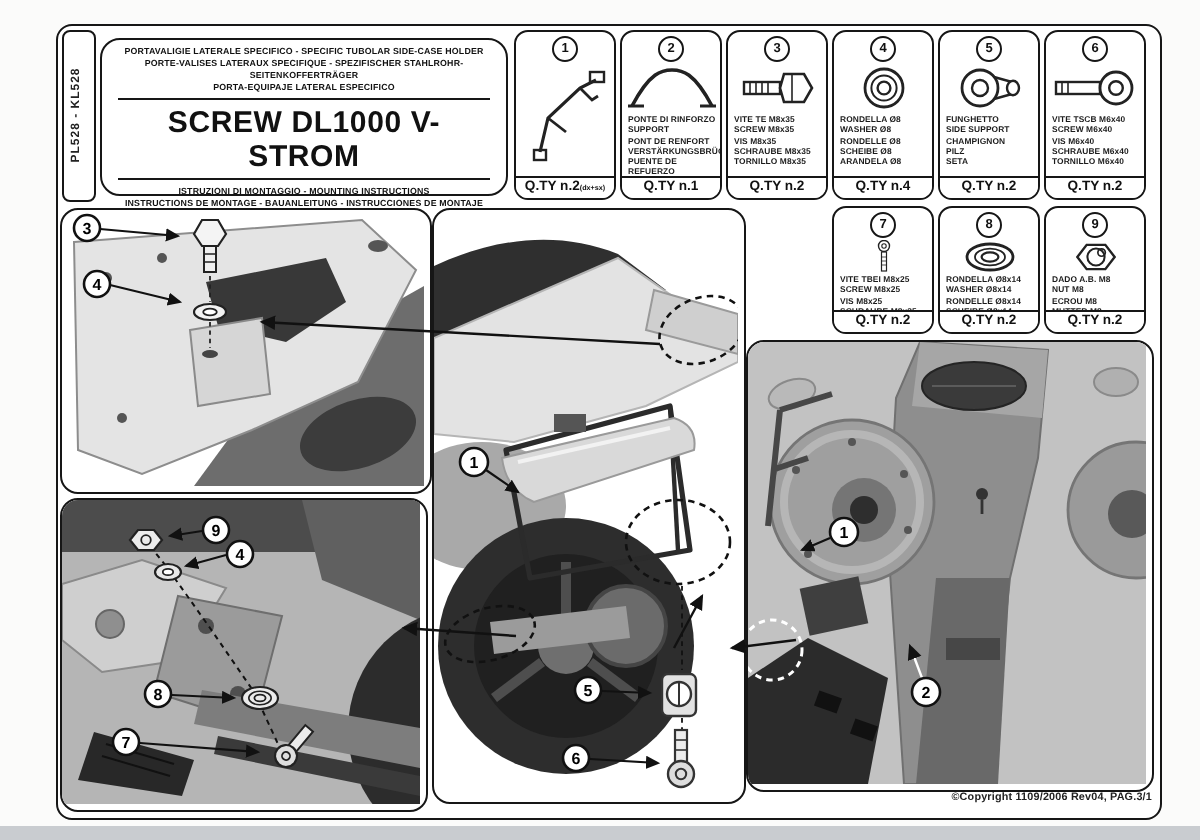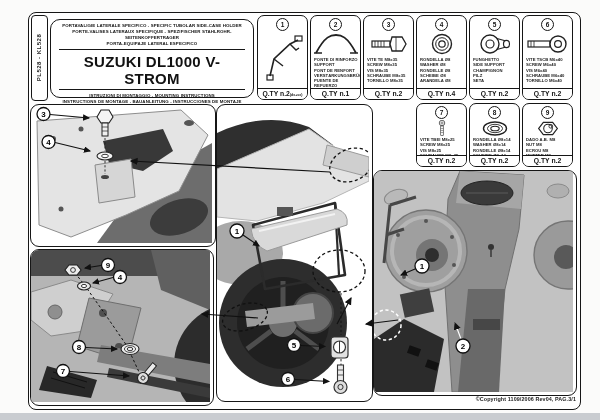--- a/index.html
+++ b/index.html
@@ -49,21 +49,21 @@
 <div class="scan-edge"></div>
 
 <div class="vcode-box"></div>
 <div class="vcode">PL528 - KL528</div>
 
 <div class="titleblock">
   <div class="sub">PORTAVALIGIE LATERALE SPECIFICO  -  SPECIFIC TUBOLAR SIDE-CASE HOLDER</div>
   <div class="sub">PORTE-VALISES LATERAUX SPECIFIQUE  -  SPEZIFISCHER STAHLROHR-SEITENKOFFERTRÄGER</div>
   <div class="sub">PORTA-EQUIPAJE LATERAL ESPECIFICO</div>
   <div class="rule"></div>
-  <div class="big">SUZUKI DL1000 V-STROM</div>
+  <div class="big">SCREW DL1000 V-STROM</div>
   <div class="rule"></div>
   <div class="sub">ISTRUZIONI DI MONTAGGIO  -  MOUNTING INSTRUCTIONS</div>
   <div class="sub">INSTRUCTIONS DE MONTAGE - BAUANLEITUNG - INSTRUCCIONES DE MONTAJE</div>
 </div>
 
 <div class="pcell" style="left:257px;top:15px;width:51px;height:85px;">
   <div class="pnum">1</div>
   <div class="picon" style="height:54px;">
     <svg width="44" height="50" viewBox="0 0 44 50">
       <polyline points="37,7 29,11 13,26 9,43" fill="none" stroke="#222" stroke-width="1.6"></polyline>

